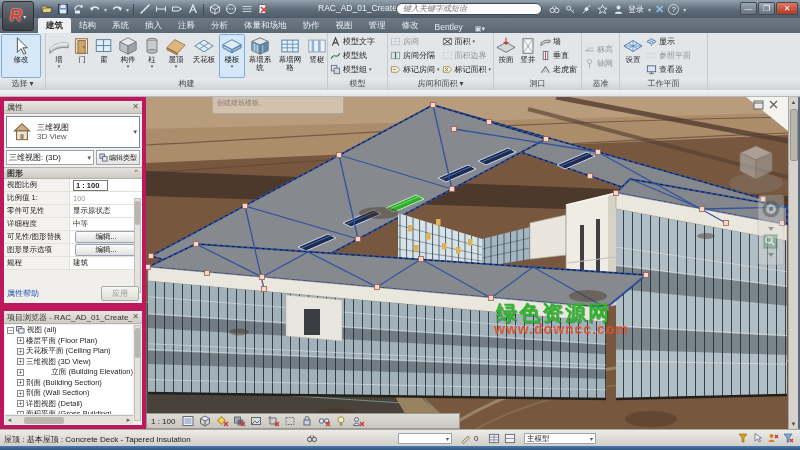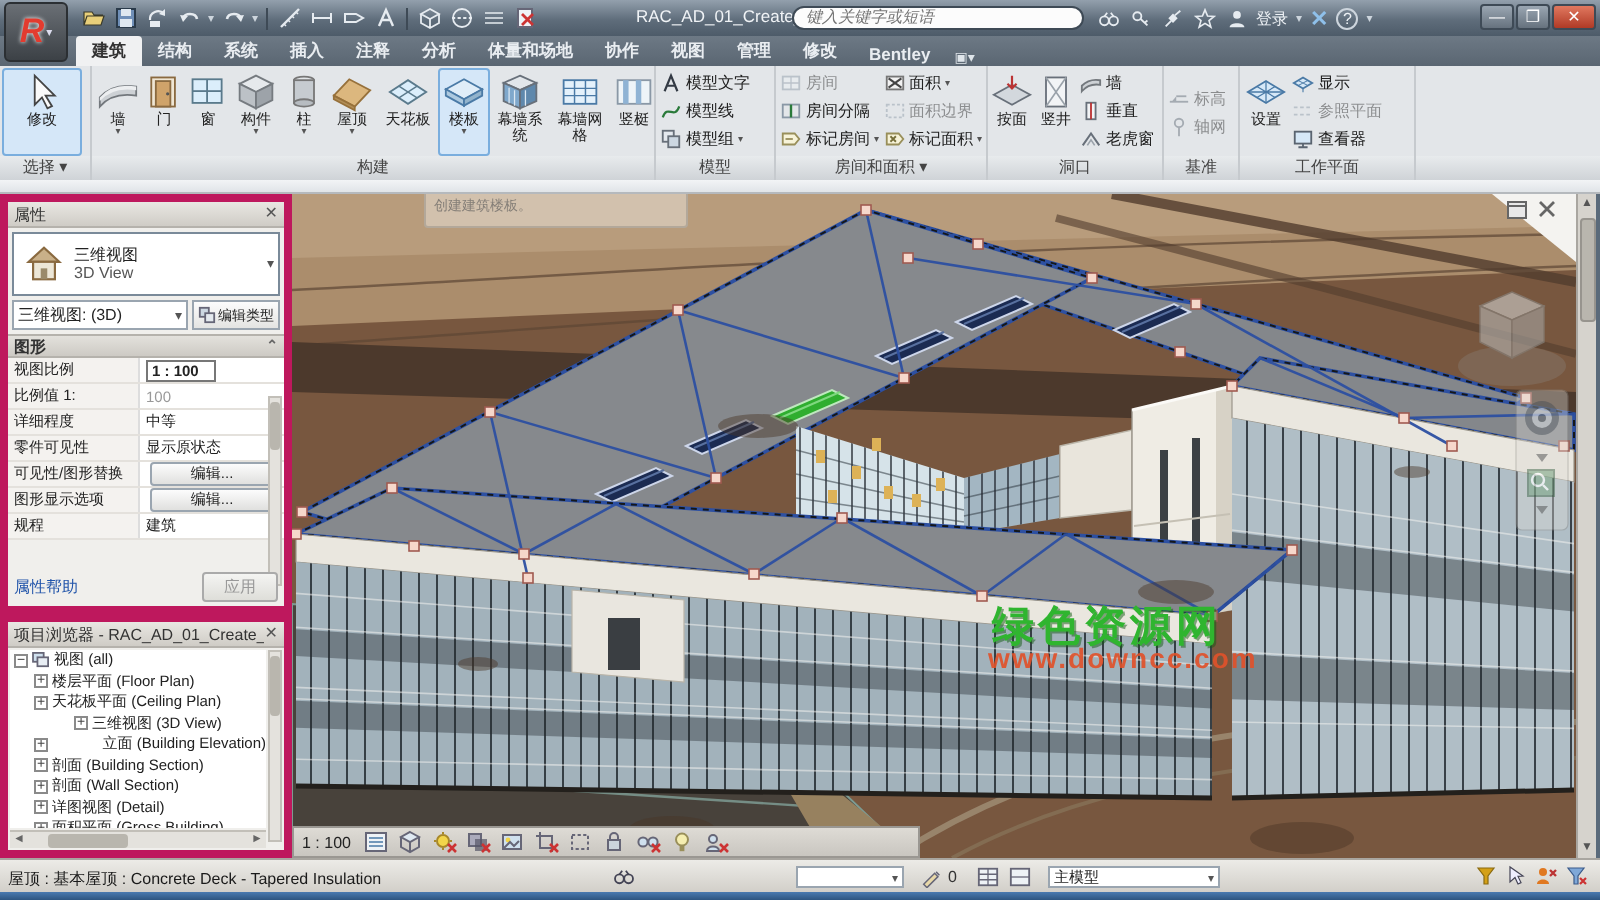--- a/index.html
+++ b/index.html
@@ -32,21 +32,21 @@
   #helpq{width:11px;height:11px;border:1px solid #cdd5dd;border-radius:50%;color:#eef2f6;
     font-size:8px;line-height:9px;text-align:center;cursor:pointer;}
   #winbtns{position:absolute;right:2px;top:2px;display:flex;gap:1px;}
   .wb{width:17px;height:13px;font-size:8px;line-height:12px;text-align:center;color:#fff;cursor:pointer;
     background:linear-gradient(#9aa6b2,#66727e);border:1px solid #3e4a56;border-radius:2px;}
   .wb.close{width:22px;background:linear-gradient(#e0785f,#b03a26);}
 
   
   #tabs{position:absolute;left:0;top:18px;width:800px;height:15px;
     background:linear-gradient(#6d7985,#5a6672);display:flex;align-items:flex-end;padding-left:38px;}
-  .tab{font-size:8.5px;color:#e9edf1;padding:2px 8px 1px 8px;cursor:pointer;white-space:nowrap;font-weight:bold;}
+  .tab{font-size:8.5px;color:#e9edf1;padding:2px 8px 1px 8px;cursor:pointer;white-space:nowrap;}
   .tab.active{background:#f0f1f2;color:#333;border-radius:2px 2px 0 0;font-weight:bold;}
   #tabextra{font-size:7px;color:#dfe5ea;margin-left:4px;}
 
   
   #ribbon{position:absolute;left:0;top:33px;width:800px;height:57px;background:#e3e6e9;
     display:flex;border-bottom:1px solid #b8bcc0;}
   .rpanel{height:57px;border-right:1px solid #c6cace;display:flex;flex-direction:column;flex:none;}
   .pc{flex:1;display:flex;align-items:flex-start;padding:1px 1px 0 1px;overflow:hidden;}
   .plabel{height:12px;font-size:8px;color:#444;text-align:center;line-height:12px;
     background:linear-gradient(#e8ebed,#cfd3d7);cursor:pointer;white-space:nowrap;overflow:hidden;}
@@ -140,21 +140,21 @@
 
   
   #statusbar{position:absolute;left:0;top:429px;width:800px;height:17px;
     background:linear-gradient(#ecebe7,#d2cfc9);border-top:1px solid #a9a6a0;font-size:8px;color:#1a1a1a;}
   #sb-text{position:absolute;left:4px;top:4px;white-space:nowrap;}
   #sb-binoc{position:absolute;left:306px;top:3px;}
   .sbcombo{position:absolute;height:11px;background:#fff;border:1px solid #9aa5b0;font-size:7.5px;
     display:flex;align-items:center;padding:0 2px;color:#222;cursor:pointer;}
   .sbcombo i{font-style:normal;margin-left:auto;font-size:6px;color:#555;}
   #sb-combo1{left:398px;top:3px;width:54px;}
-  #sb-combo2{left:524px;top:3px;width:86px;}
+  #sb-combo2{left:524px;top:3px;width:72px;}
   #sb-pencil{position:absolute;left:460px;top:3px;}
   #sb-count{position:absolute;left:474px;top:4px;color:#333;}
   #sb-g1{position:absolute;left:488px;top:3px;} #sb-g2{position:absolute;left:504px;top:3px;}
   #sb-right{position:absolute;right:6px;top:2px;display:flex;gap:3px;}
   #sb-right svg{width:12px;height:12px;}
   #bottomframe{position:absolute;left:0;top:446px;width:800px;height:4px;
     background:linear-gradient(#4a7ab0,#2e5580);}
 </style>
 </head>
 <body>
@@ -638,29 +638,29 @@
             <span>1 : 100</span>
           </div>
         </div>
         <div class="prow">
           <div class="pk">比例值 1:</div>
           <div class="pv disabled">
             <span>100</span>
           </div>
         </div>
         <div class="prow">
+          <div class="pk">零件可见性</div>
+          <div class="pv">
+            <span>显示原状态</span>
+          </div>
+        </div>
+        <div class="prow">
           <div class="pk">详细程度</div>
           <div class="pv">
             <span>中等</span>
-          </div>
-        </div>
-        <div class="prow">
-          <div class="pk">零件可见性</div>
-          <div class="pv">
-            <span>显示原状态</span>
           </div>
         </div>
         <div class="prow">
           <div class="pk">可见性/图形替换</div>
           <div class="pv button">
             <span>编辑...</span>
           </div>
         </div>
         <div class="prow">
           <div class="pk">图形显示选项</div>
@@ -699,21 +699,21 @@
           <span>视图 (all)</span>
         </div>
         <div class="trow" style="padding-left: 10px;">
           <span class="exp">+</span>
           <span>楼层平面 (Floor Plan)</span>
         </div>
         <div class="trow" style="padding-left: 10px;">
           <span class="exp">+</span>
           <span>天花板平面 (Ceiling Plan)</span>
         </div>
-        <div class="trow" style="padding-left: 10px; margin-left: 20px;">
+        <div class="trow" style="padding-left: 10px;">
           <span class="exp">+</span>
           <span>三维视图 (3D View)</span>
         </div>
         <div class="trow" style="padding-left: 10px; justify-content: space-between;">
           <span class="exp">+</span>
           <span>立面 (Building Elevation)</span>
         </div>
         <div class="trow" style="padding-left: 10px;">
           <span class="exp">+</span>
           <span>剖面 (Building Section)</span>

